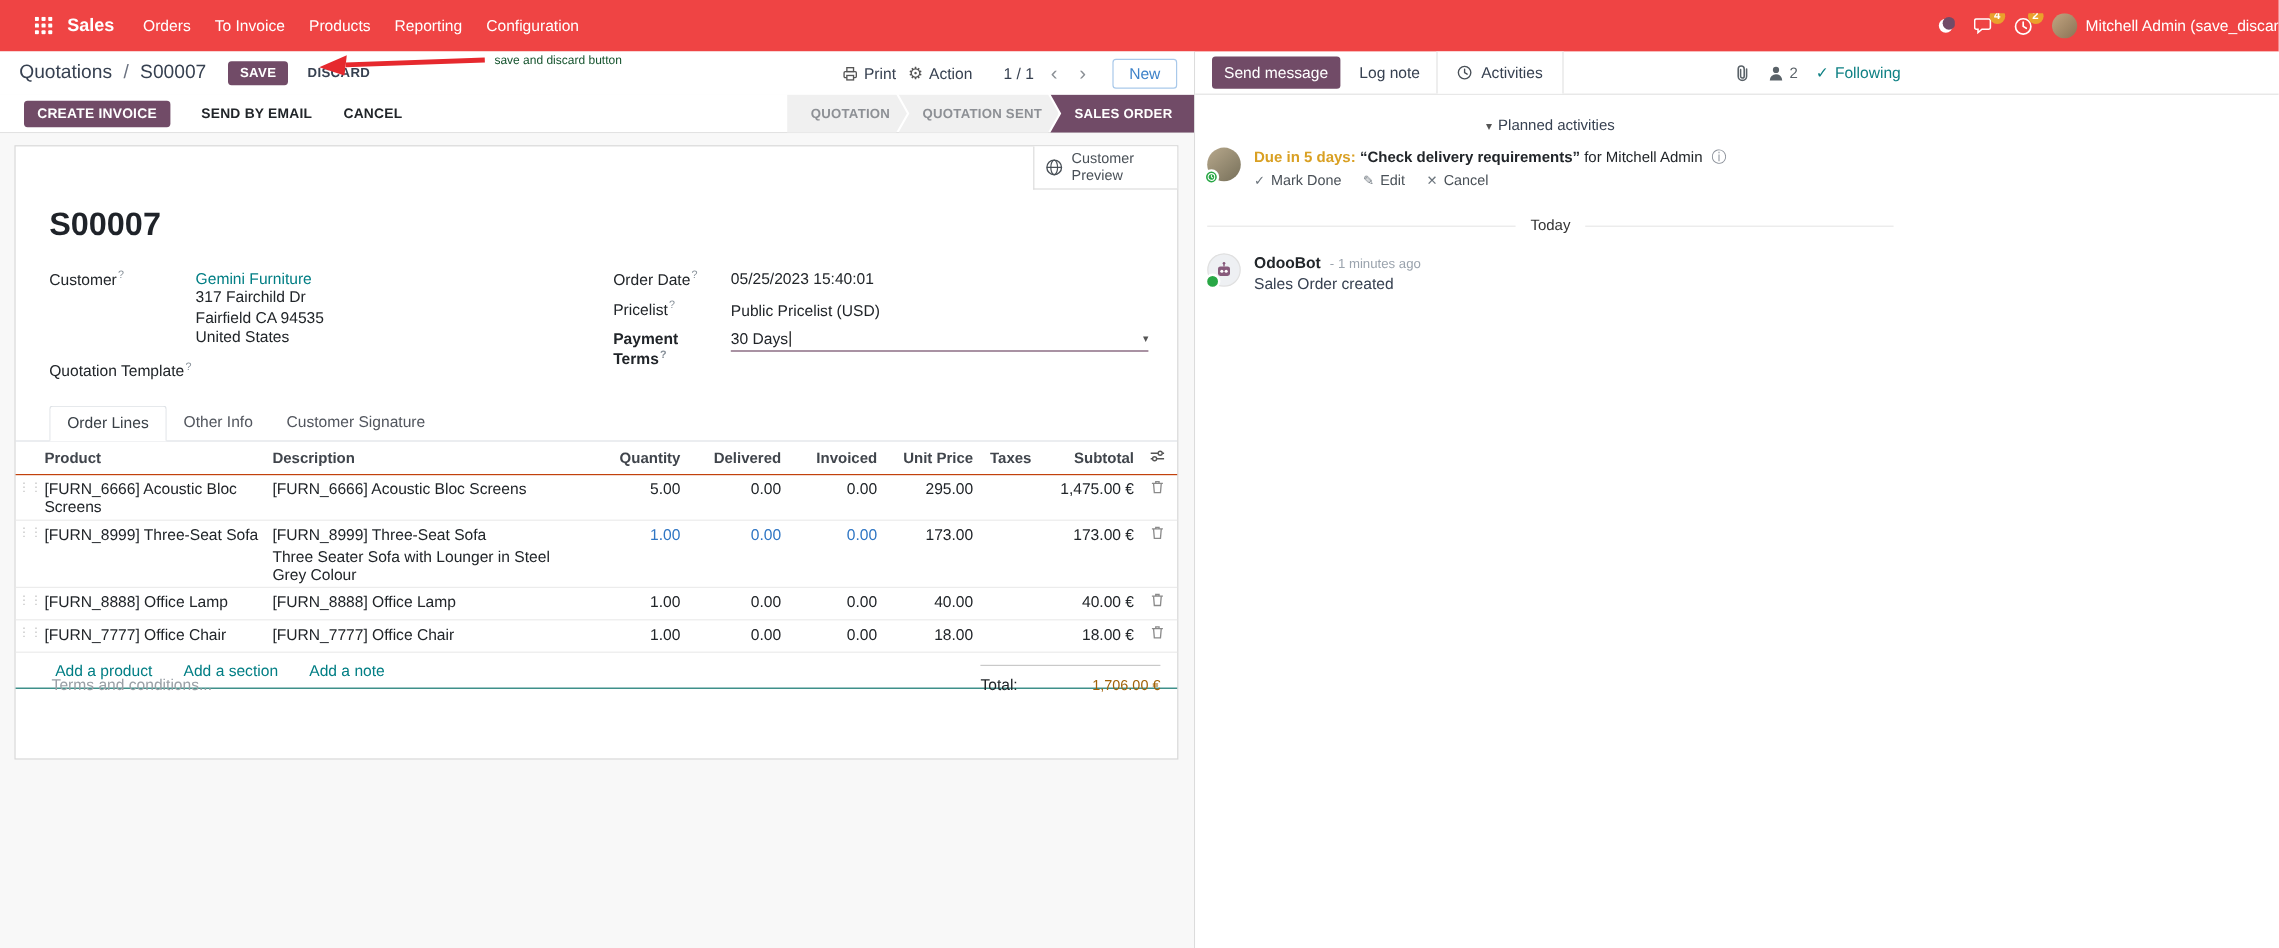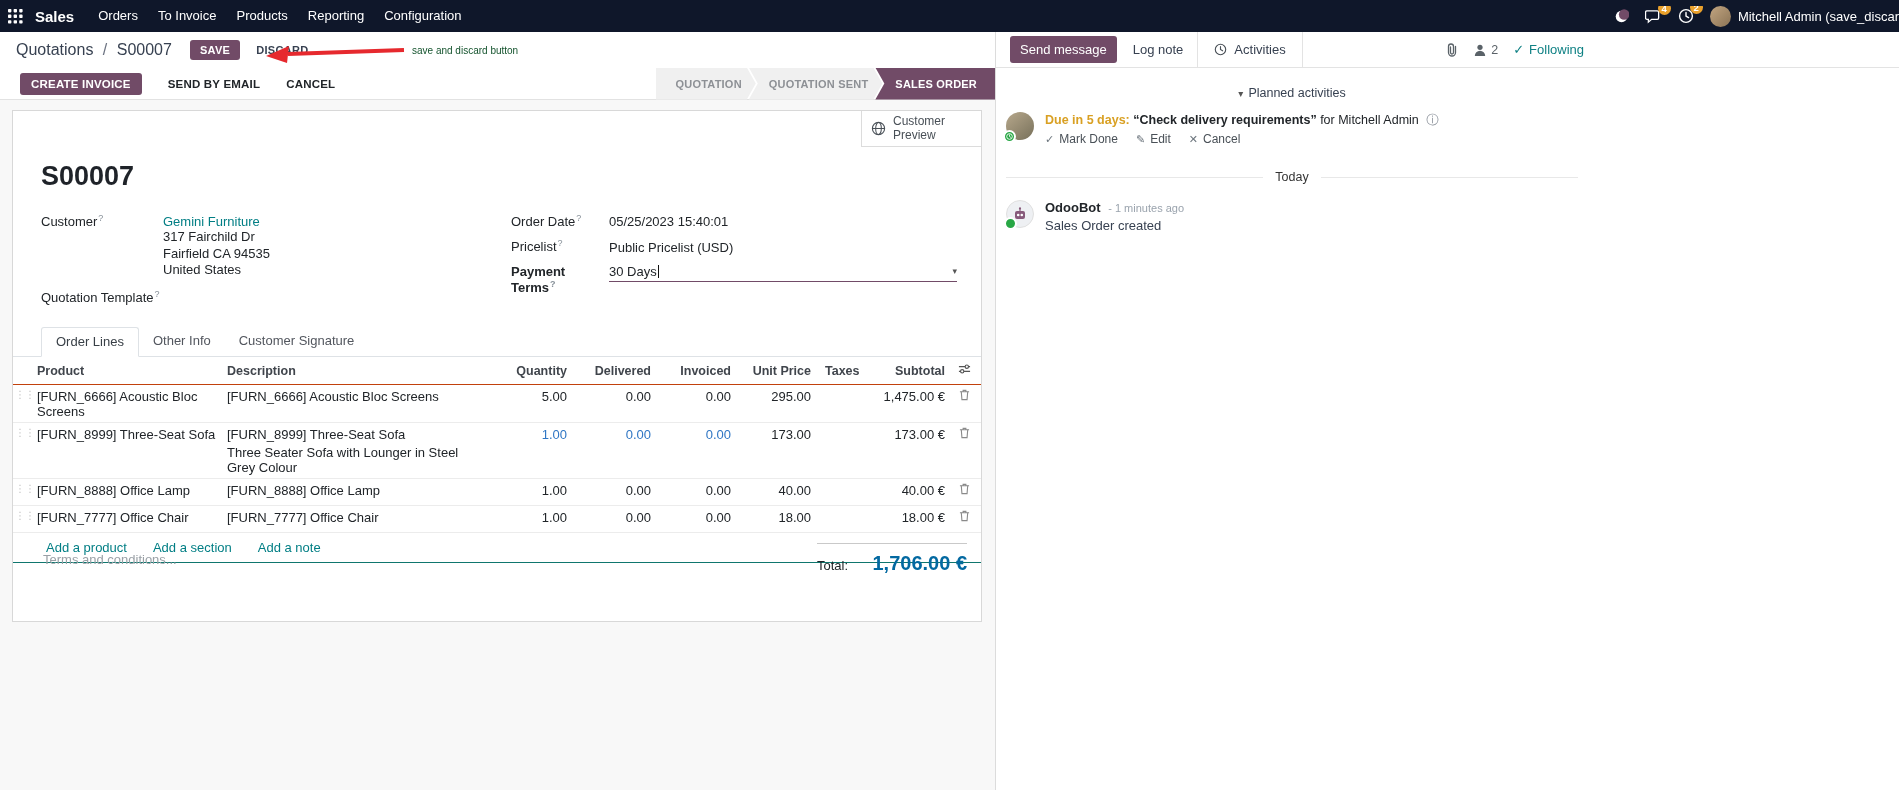--- a/index.html
+++ b/index.html
@@ -1,20 +1,20 @@
 <!DOCTYPE html>
 <html><head>
 <meta charset="utf-8">
 <style>
   * { box-sizing: border-box; margin: 0; padding: 0; }
   html,body { width:1899px; height:790px; overflow:hidden; }
   body { font-family:"Liberation Sans", sans-serif; font-size:13px; color:#212529; background:#fff; position:relative; }
 
   
-  .topbar { height:32px; background:#0f172a; color:#fff; display:flex; align-items:center; padding-left:4px; }
+  .topbar { height:43px; background:#ef4444; color:#fff; display:flex; align-items:center; padding-left:25px; }
   .apps-icon { width:15px; height:15px; margin:0 4px; display:block; }
   .brand { font-weight:700; font-size:15px; margin:0 14px 0 8px; }
   .menu-item { padding:0 10px; line-height:32px; font-size:13px; cursor:pointer; white-space:nowrap; }
   .topbar-right { margin-left:auto; display:flex; align-items:center; gap:16px; padding-right:0; overflow:hidden; }
   .tb-ic { position:relative; display:flex; align-items:center; cursor:pointer; }
   .tb-badge { position:absolute; top:-7px; right:-9px; background:#eaa12c; color:#fff; font-size:9.5px; font-weight:700; border-radius:8px; padding:1px 4px; line-height:1.2; }
   .tb-user { display:flex; align-items:center; gap:7px; white-space:nowrap; font-size:13px; }
   .tb-avatar { width:21px; height:21px; border-radius:50%; background:linear-gradient(135deg,#c2a581,#8a7355); flex:0 0 auto; }
 
   
@@ -80,21 +80,21 @@
   .cell-taxes { padding-left:12px; }
   .drag { color:#c3c3c3; font-size:10px; text-align:center; cursor:grab; letter-spacing:0; }
   .blue { color:#2f76c4; }
   .desc2 { color:#212529; margin-top:3px; }
   .trash-cell { text-align:center; cursor:pointer; }
   .links-row { display:flex; gap:26px; padding:7px 0 7px 33px; border-bottom:1px solid #0f766e; font-size:13px; }
 
   .terms { position:absolute; top:441px; left:30px; color:#9aa0a6; cursor:text; }
   .totals { position:absolute; top:432px; right:14px; width:150px; border-top:1px solid #c9c9c9; padding-top:8px; display:flex; justify-content:space-between; align-items:baseline; }
   .total-label { font-size:13px; color:#212529; }
-  .total-value { font-size:20px; font-weight:700; color:#0369a1; }
+  .total-value { font-size:12px; font-weight:400; color:#a16207; }
 
   
   .chatter-top { height:36px; border-bottom:1px solid #e3e3e3; width:100%; }
   .chatter-top-inner { width:592px; height:100%; position:relative; display:flex; align-items:center; padding-left:14px; }
   .send-btn { background:#714B67; color:#fff; font-size:13px; padding:6px 10px; border-radius:3px; border:none; cursor:pointer; }
   .lognote-btn { color:#374151; font-size:13px; margin-left:16px; background:none; border:none; cursor:pointer; }
   .activities-tab { height:100%; display:flex; align-items:center; gap:7px; padding:0 16px; border-left:1px solid #e3e3e3; border-right:1px solid #e3e3e3; margin-left:14px; color:#374151; font-size:13px; background:#fff; cursor:pointer; }
   .chatter-top-icons { position:absolute; right:4px; top:0; bottom:0; display:flex; align-items:center; gap:15px; }
   .followers { display:flex; align-items:center; gap:4px; color:#5a6268; font-size:12.5px; cursor:pointer; }
   .following { color:#0f8184; font-size:13px; display:flex; align-items:center; gap:5px; cursor:pointer; white-space:nowrap; }
@@ -191,20 +191,40 @@
 
     <div class="control-row">
       <span class="breadcrumb">
         <span class="bc-link">Quotations</span>
         <span class="bc-sep">/</span>
         <span>S00007</span>
       </span>
       <button class="save-btn">SAVE</button>
       <button class="discard-btn">DISCARD</button>
 
+      <div class="control-right">
+        <span class="cp-btn">
+          <span>
+            <svg width="13" height="13" viewBox="0 0 14 14">
+                <rect x="1.5" y="5" width="11" height="5.5" rx="1" fill="none" stroke="#555" stroke-width="1.2"></rect>
+                <rect x="4" y="1.5" width="6" height="3.5" fill="none" stroke="#555" stroke-width="1.2"></rect>
+                <rect x="4" y="8.5" width="6" height="4" fill="#fff" stroke="#555" stroke-width="1.2"></rect>
+              </svg>
+          </span>
+          <span>Print</span>
+        </span>
+        <span class="cp-btn">
+          <span class="gear-glyph">⚙</span>
+          <span>Action</span>
+        </span>
+        <span class="pager">1 / 1</span>
+        <span class="pg-arrow">‹</span>
+        <span class="pg-arrow">›</span>
+        <button class="new-btn">New</button>
+      </div>
     </div>
 
     <div class="status-row">
       <button class="btn-create">CREATE INVOICE</button>
       <button class="btn-flat">SEND BY EMAIL</button>
       <button class="btn-flat">CANCEL</button>
       <div class="pills">
         <span class="pill first">QUOTATION</span>
         <span class="pill">QUOTATION SENT</span>
         <span class="pill active">SALES ORDER</span>

